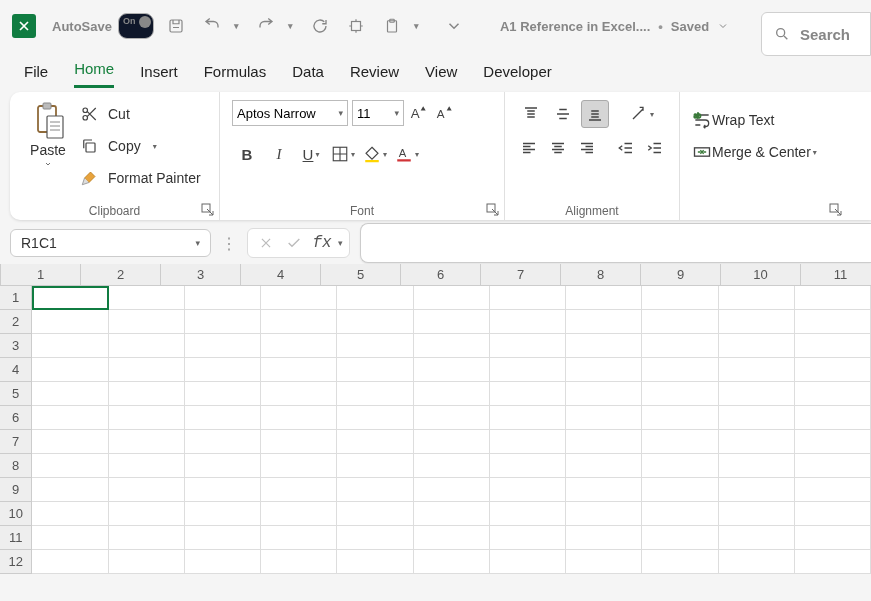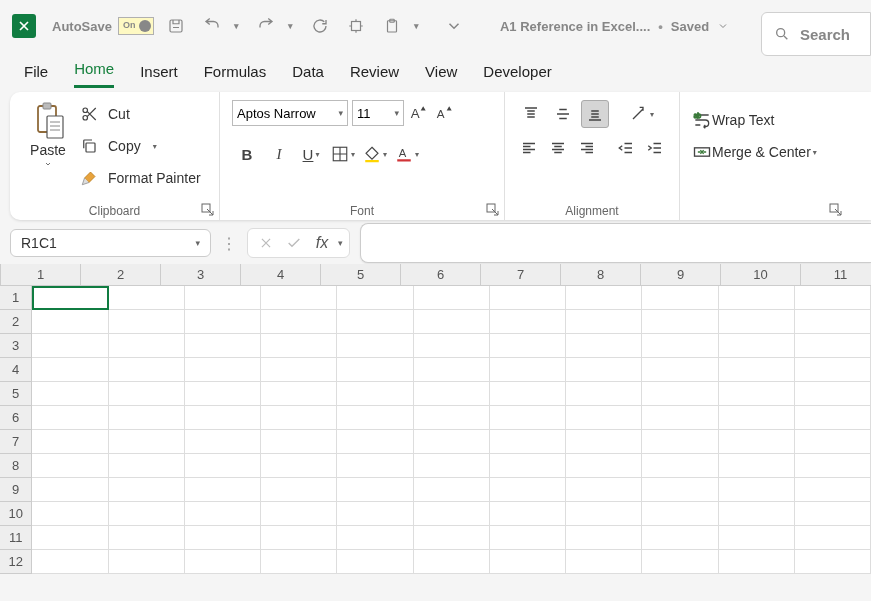--- a/index.html
+++ b/index.html
@@ -2,21 +2,21 @@
 <html><head>
 <meta charset="utf-8">
 <style>
 * { margin:0; padding:0; box-sizing:border-box; font-family:"Segoe UI",Arial,sans-serif; }
 body { background:#f5f5f5; width:871px; height:601px; overflow:hidden; position:relative; }
 
 
 .titlebar { height:52px; display:flex; align-items:center; padding:0 12px; gap:8px;font-weight:bold; }
 .excel-logo { width:24px; height:24px; background:#107c41; border-radius:3px; display:flex; align-items:center; justify-content:center; color:#fff; font-weight:bold; font-size:13px; }
 .autosave { display:flex; align-items:center; gap:6px; color:#868686; font-size:13px; margin-left:8px; }
-.toggle { width:36px; height:18px; border:1px solid #b0b0b0; border-radius:0; position:relative; background:#fef9c3; }
+.toggle { width:36px; height:26px; border:1px solid #b0b0b0; border-radius:9px; position:relative; background:#0f172a; }
 .toggle-knob { width:12px; height:12px; background:#888; border-radius:50%; position:absolute; right:2px; top:2px; }
 .qat-btn { width:28px; height:28px; display:flex; align-items:center; justify-content:center; color:#868686; border-radius:4px; cursor:pointer; }
 .qat-btn svg { width:18px; height:18px; }
 .qat-caret { width:10px; color:#868686; font-size:9px; }
 .doc-title { color:#868686; font-size:13px; margin-left:24px; display:flex; align-items:center; gap:8px; }
 .searchbox { position:absolute; right:0; top:12px; height:44px; border:1px solid #d0d0d0; border-radius:6px 0 0 6px; background:#fff; display:flex; align-items:center; padding:0 12px; gap:10px; color:#868686; font-size:15px; width:110px; }
 
 
 .tabs { height:36px; display:flex; align-items:flex-end; gap:26px; padding:0 24px; }
 .tab { font-size:15px; color:#222; padding-bottom:8px; cursor:pointer; }
@@ -368,21 +368,21 @@
     <div class="fbar-btn">
       <svg width="14" height="14" viewBox="0 0 24 24" stroke="#bbb" stroke-width="2" fill="none">
           <path d="M5 5l14 14M19 5L5 19"></path>
         </svg>
     </div>
     <div class="fbar-btn">
       <svg width="16" height="16" viewBox="0 0 24 24" stroke="#bbb" stroke-width="2" fill="none">
           <path d="M4 12l5 5L20 6"></path>
         </svg>
     </div>
-    <div class="fbar-btn" style="color:#555;font-style:italic;font-family:Liberation Sans, sans-serif">fx</div>
+    <div class="fbar-btn" style="color:#555;font-style:italic;font-family:Liberation Mono, monospace">fx</div>
     <span class="dd-caret">▾</span>
   </div>
   <div class="formula-input"></div>
 </div>
 
 <div class="grid">
   <div class="col-headers">
     <div class="corner"></div>
     <div id="colh-container" style="display:flex">
         <div class="colh">1</div>

